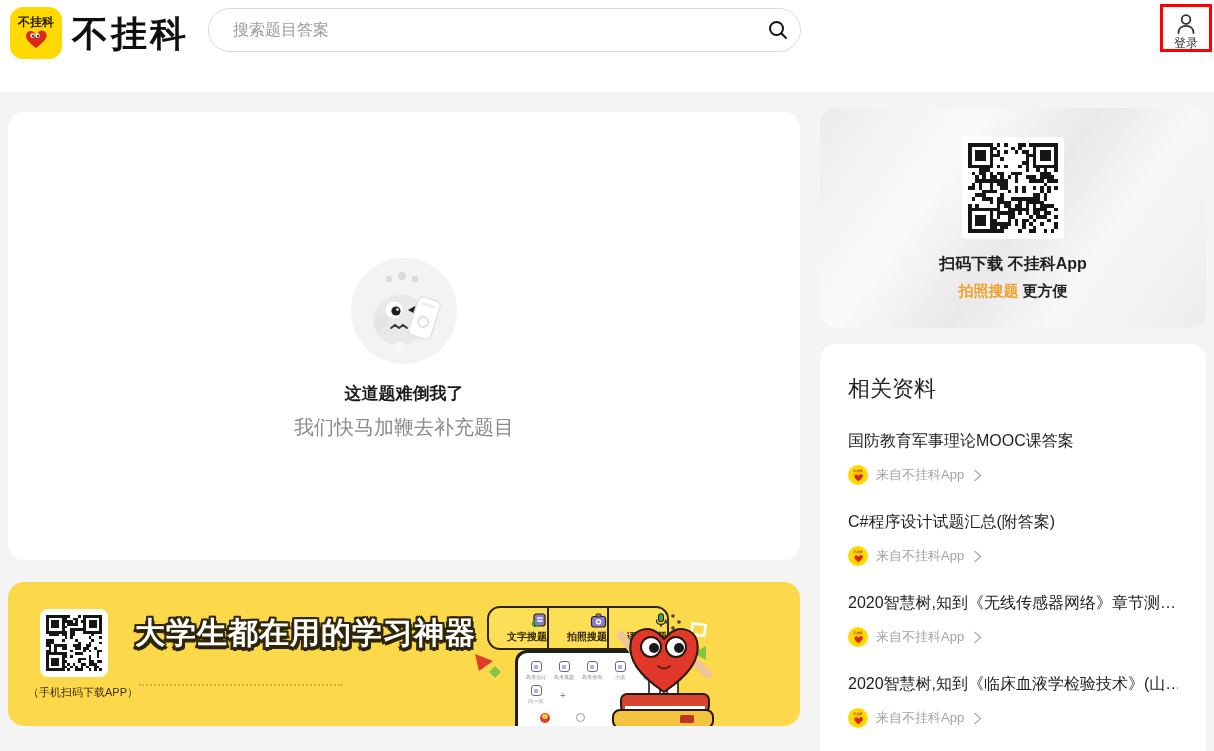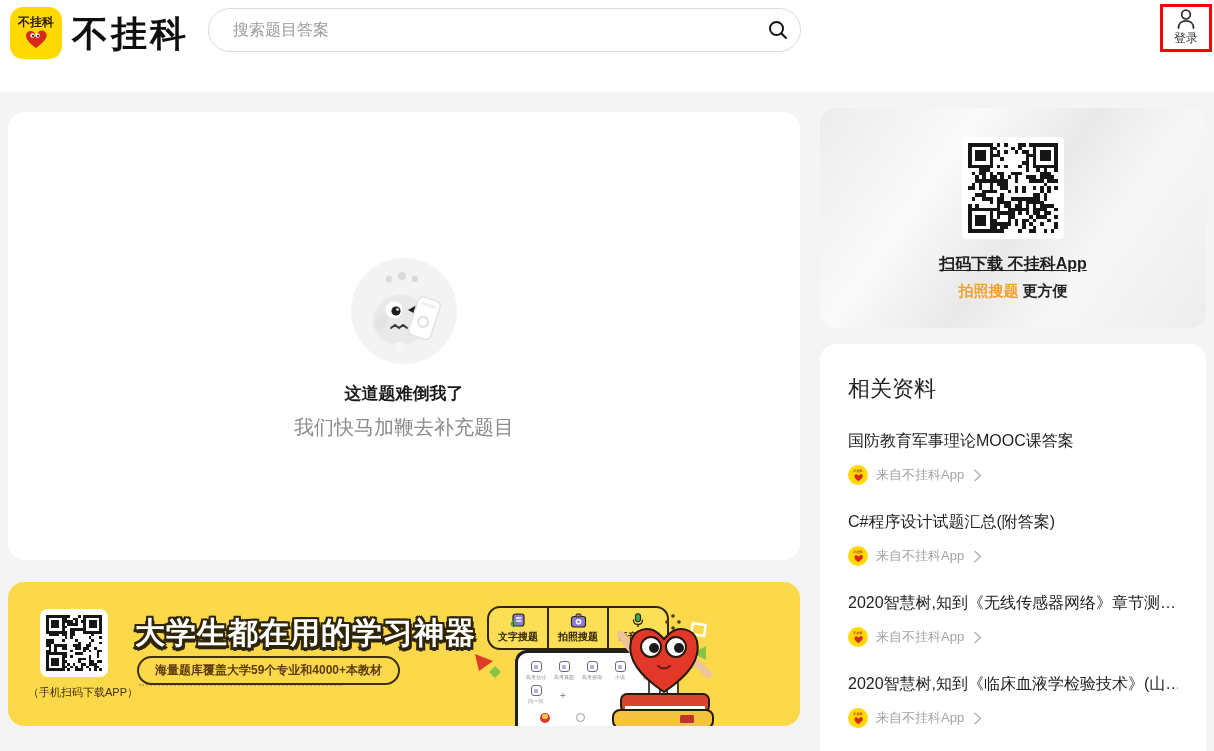--- a/index.html
+++ b/index.html
@@ -15,21 +15,21 @@
   .logo-wordmark { position:absolute; left:72px; top:10px; font-size:36px; font-weight:900;
     color:#0f0f0f; letter-spacing:3px; }
   .search-wrap { position:absolute; left:208px; top:8px; width:593px; height:44px;
     border:1px solid #dcdcdc; border-radius:22px; background:#fff; display:flex; align-items:center;gap:14px; }
   .search-wrap input { flex:1; border:none; outline:none; background:transparent;
     padding-left:24px; font-size:16px; color:#333; font-family:inherit; }
   .search-wrap input::placeholder { color:#9a9a9a; }
   .search-icon { width:44px; height:44px; display:flex; align-items:center; justify-content:center; cursor:pointer; }
   .login-box { position:absolute; right:2px; top:4px; width:52px; height:48px;
     border:3px solid #ff0000; display:flex; flex-direction:column; align-items:center;
-    justify-content:flex-start; cursor:pointer; background:#fff; }
+    justify-content:flex-end; cursor:pointer; background:#fff; }
   .login-box .login-label { font-size:12px; color:#333; line-height:1; margin-top:1px; }
 
   
   .main { display:flex; padding:20px 8px 0 8px; gap:20px; }
   .col-left { width:792px; }
   .col-right { width:386px; margin-top:-4px; }
 
   
   .card { background:#fff; border-radius:16px; }
   .empty-card { height:448px; display:flex; flex-direction:column; align-items:center; }
@@ -50,21 +50,21 @@
       -2px 0 0 var(--o),2px 0 0 var(--o),-2px 2px 0 var(--o),0 2px 0 var(--o),
       2px 2px 0 var(--o),-3px 3px 0 var(--o),3px 3px 0 var(--o),0 4px 0 var(--o); }
   .banner-pill { position:absolute; left:129px; top:74px; padding:4px 16px;
     border:2px solid #3f3008; border-radius:999px; background:#fcd94b;
     font-size:12px; font-weight:bold; color:#5a3a0e; white-space:nowrap; }
   .banner-dotted { position:absolute; left:131px; top:102px; width:204px;
     border-top:2px dotted rgba(63,48,8,.25); }
   .feature-bubble { position:absolute; left:479px; top:24px; width:182px; height:44px;
     background:#fcdf55; border:2px solid #2f2507; border-radius:13px;
     display:flex; align-items:stretch; }
-  .feature { flex:1; display:flex; flex-direction:column; align-items:center; justify-content:center; gap:2px; }
+  .feature { flex:1; display:flex; flex-direction:column; align-items:flex-end; justify-content:center; gap:2px; }
   .feature + .feature { border-left:2px solid #2f2507; }
   .feature-label { font-size:10px; font-weight:900; color:#2f2507; white-space:nowrap; }
   .phone-mock { position:absolute; left:507px; top:68px; width:152px; height:76px;
     background:#fff; border-left:3px solid #1f1f1f; border-top:3px solid #1f1f1f;
     border-radius:12px 8px 0 0; padding:8px 6px 0 8px; }
   .phone-grid { display:flex; gap:8px; }
   .phone-app { width:20px; display:flex; flex-direction:column; align-items:center; gap:1px; }
   .phone-app .pa-icon { width:11px; height:11px; border:1px solid #6a6a6a; border-radius:3px;
     display:flex; align-items:center; justify-content:center; }
   .phone-app .pa-icon i { display:block; width:4px; height:4px; background:#b9a7e6; border-radius:1px; }
@@ -76,21 +76,21 @@
     background:radial-gradient(circle at 50% 35%, #f6c04a 0 35%, #e2382a 36% 100%); }
   .pb-dot2 { width:9px; height:9px; border-radius:50%; border:1.5px solid #9a9a9a; }
   .banner-art { position:absolute; left:432px; top:0; pointer-events:none; }
 
   
   .qr-card { height:220px; border-radius:16px;
     background:linear-gradient(125deg,#ececed 0%,#fafafa 30%,#e9e9ea 52%,#f7f7f7 70%,#ededee 100%);
     display:flex; flex-direction:column; align-items:center; }
   .qr-big-box { margin-top:29px; width:102px; height:102px; background:#fff; border-radius:4px;
     display:flex; align-items:center; justify-content:center; }
-  .qr-line1 { margin-top:15px; font-size:16px; font-weight:bold; color:#1f1f1f;text-decoration:underline; }
+  .qr-line1 { margin-top:15px; font-size:16px; font-weight:bold; color:#1f1f1f; }
   .qr-line2 { margin-top:7px; font-size:15px; font-weight:bold; color:#1f1f1f; }
   .qr-line2 .hl { color:#f0a12e; }
 
   .related-card { margin-top:16px; height:480px; border-radius:16px; padding:30px 28px; overflow:hidden; }
   .related-title { font-size:22px; font-weight:normal; color:#1f1f1f; }
   .related-item { margin-top:27px; cursor:pointer; }
   .ri-title { font-size:16px; color:#1f1f1f; white-space:nowrap; overflow:hidden; }
   .ri-meta { margin-top:13px; display:flex; align-items:center; gap:8px; }
   .ri-icon { width:20px; height:20px; border-radius:50%; background:#ffd900; flex:0 0 auto;
     display:flex; flex-direction:column; align-items:center; justify-content:center; line-height:1; }
@@ -607,21 +607,20 @@
             <span></span>
             <span class="b"></span>
             <span></span>
             <span class="b"></span>
             <span></span>
             <span class="b"></span>
           </div>
       </div>
       <div class="banner-qr-caption">（手机扫码下载APP）</div>
       <div class="banner-title">大学生都在用的学习神器</div>
-      <div class="banner-pill">海量题库覆盖大学59个专业和4000+本教材</div>
       <div class="banner-dotted"></div>
 
       <div class="feature-bubble">
         <div class="feature">
           <svg width="16" height="15" viewBox="0 0 16 15">
             <rect x="3" y="1" width="11" height="12" rx="2.5" fill="#8b7bd8" stroke="#2f2507" stroke-width="1.2"></rect>
             <line x1="6" y1="5" x2="11.5" y2="5" stroke="#fff" stroke-width="1.3"></line>
             <line x1="6" y1="8" x2="11.5" y2="8" stroke="#fff" stroke-width="1.3"></line>
             <circle cx="4" cy="11" r="2.6" fill="none" stroke="#3aa85c" stroke-width="1.4"></circle>
           </svg>

